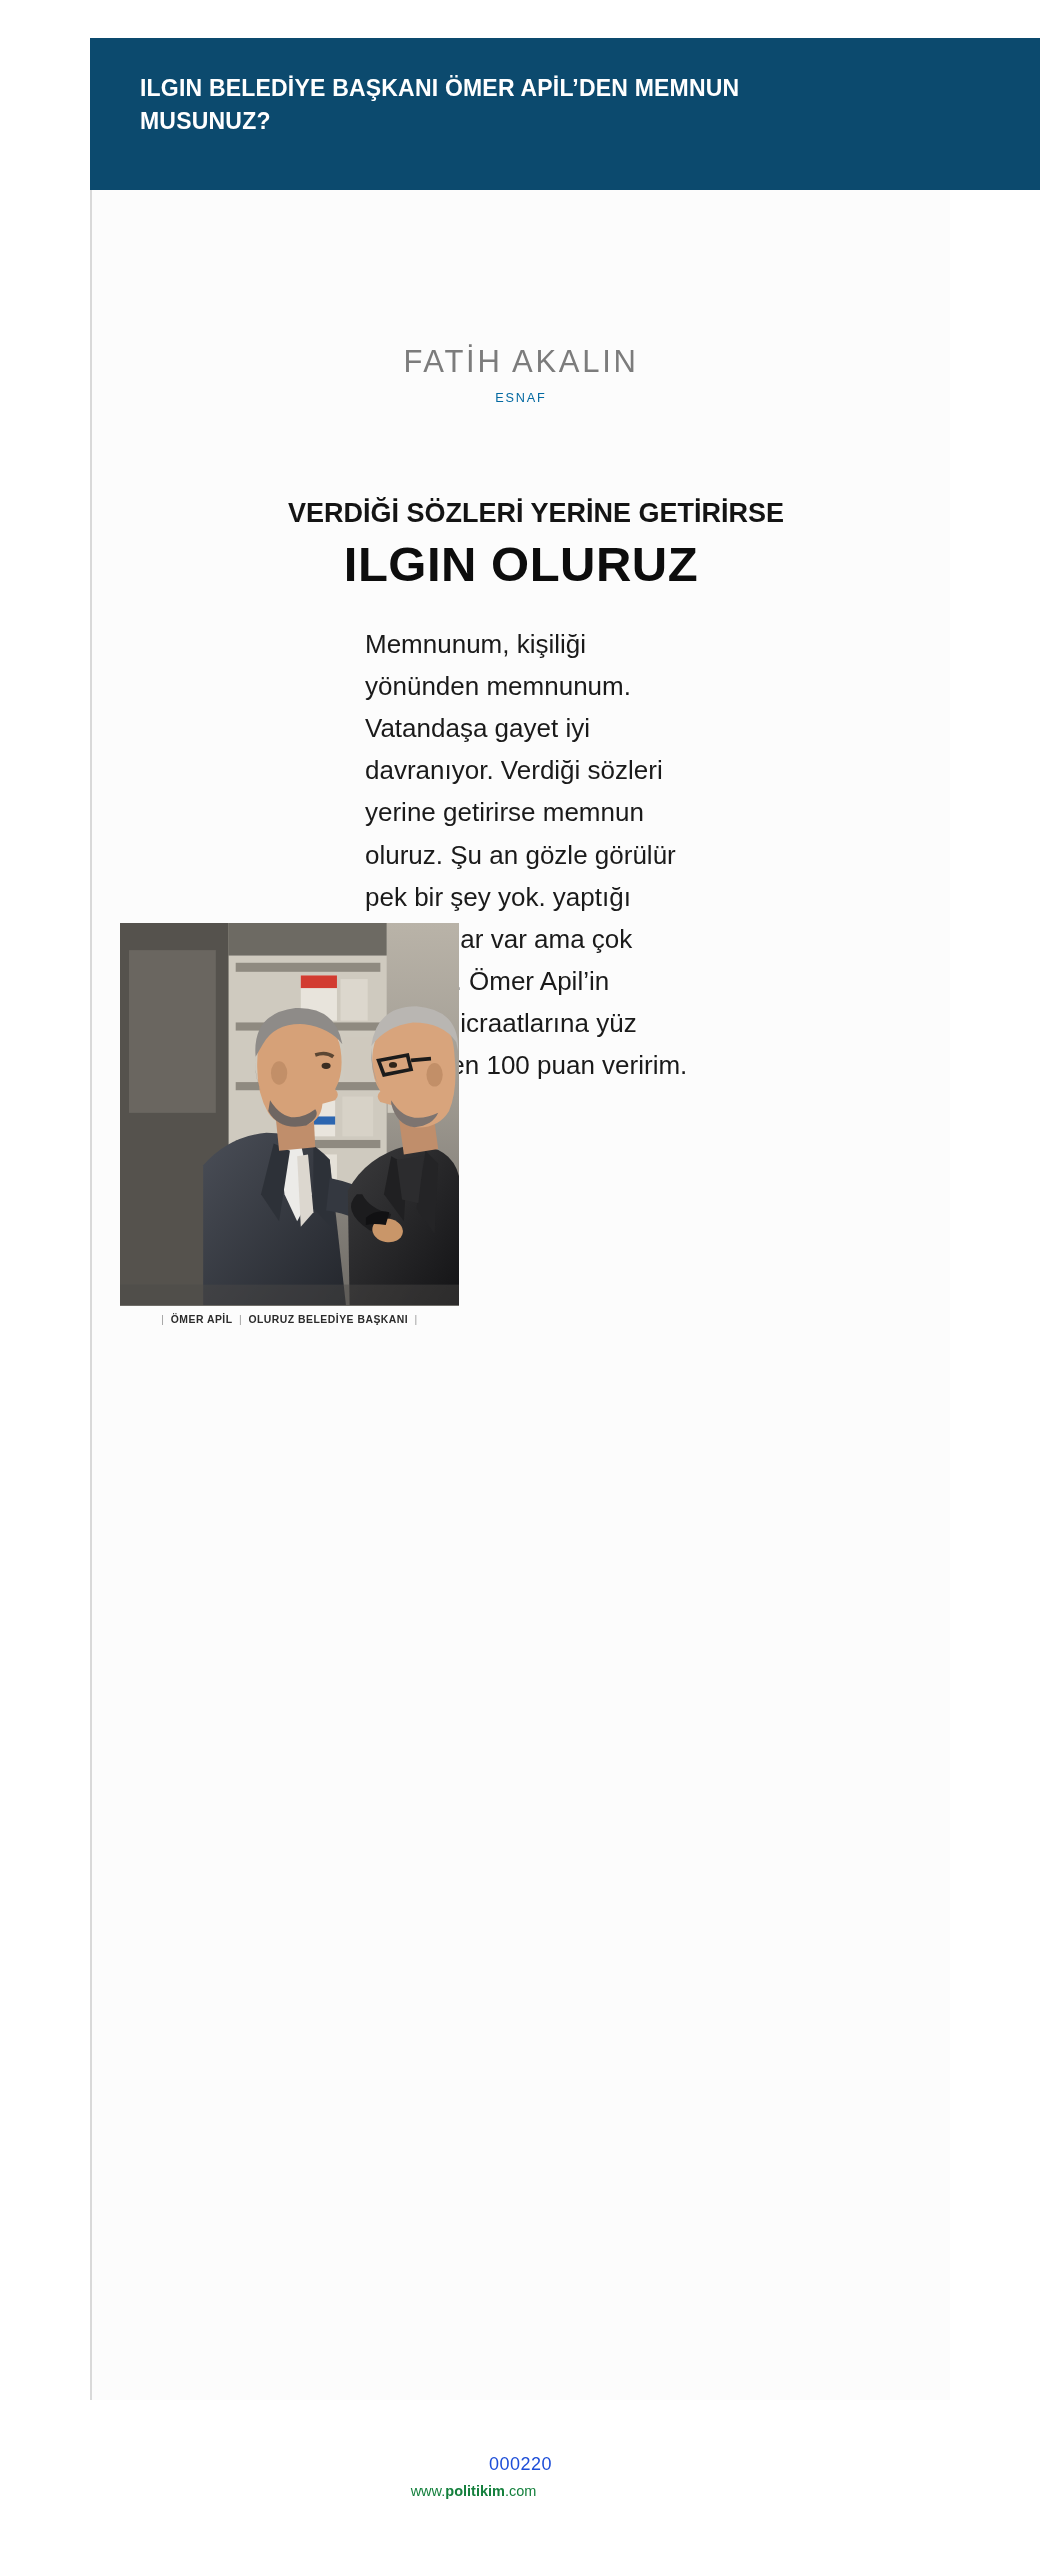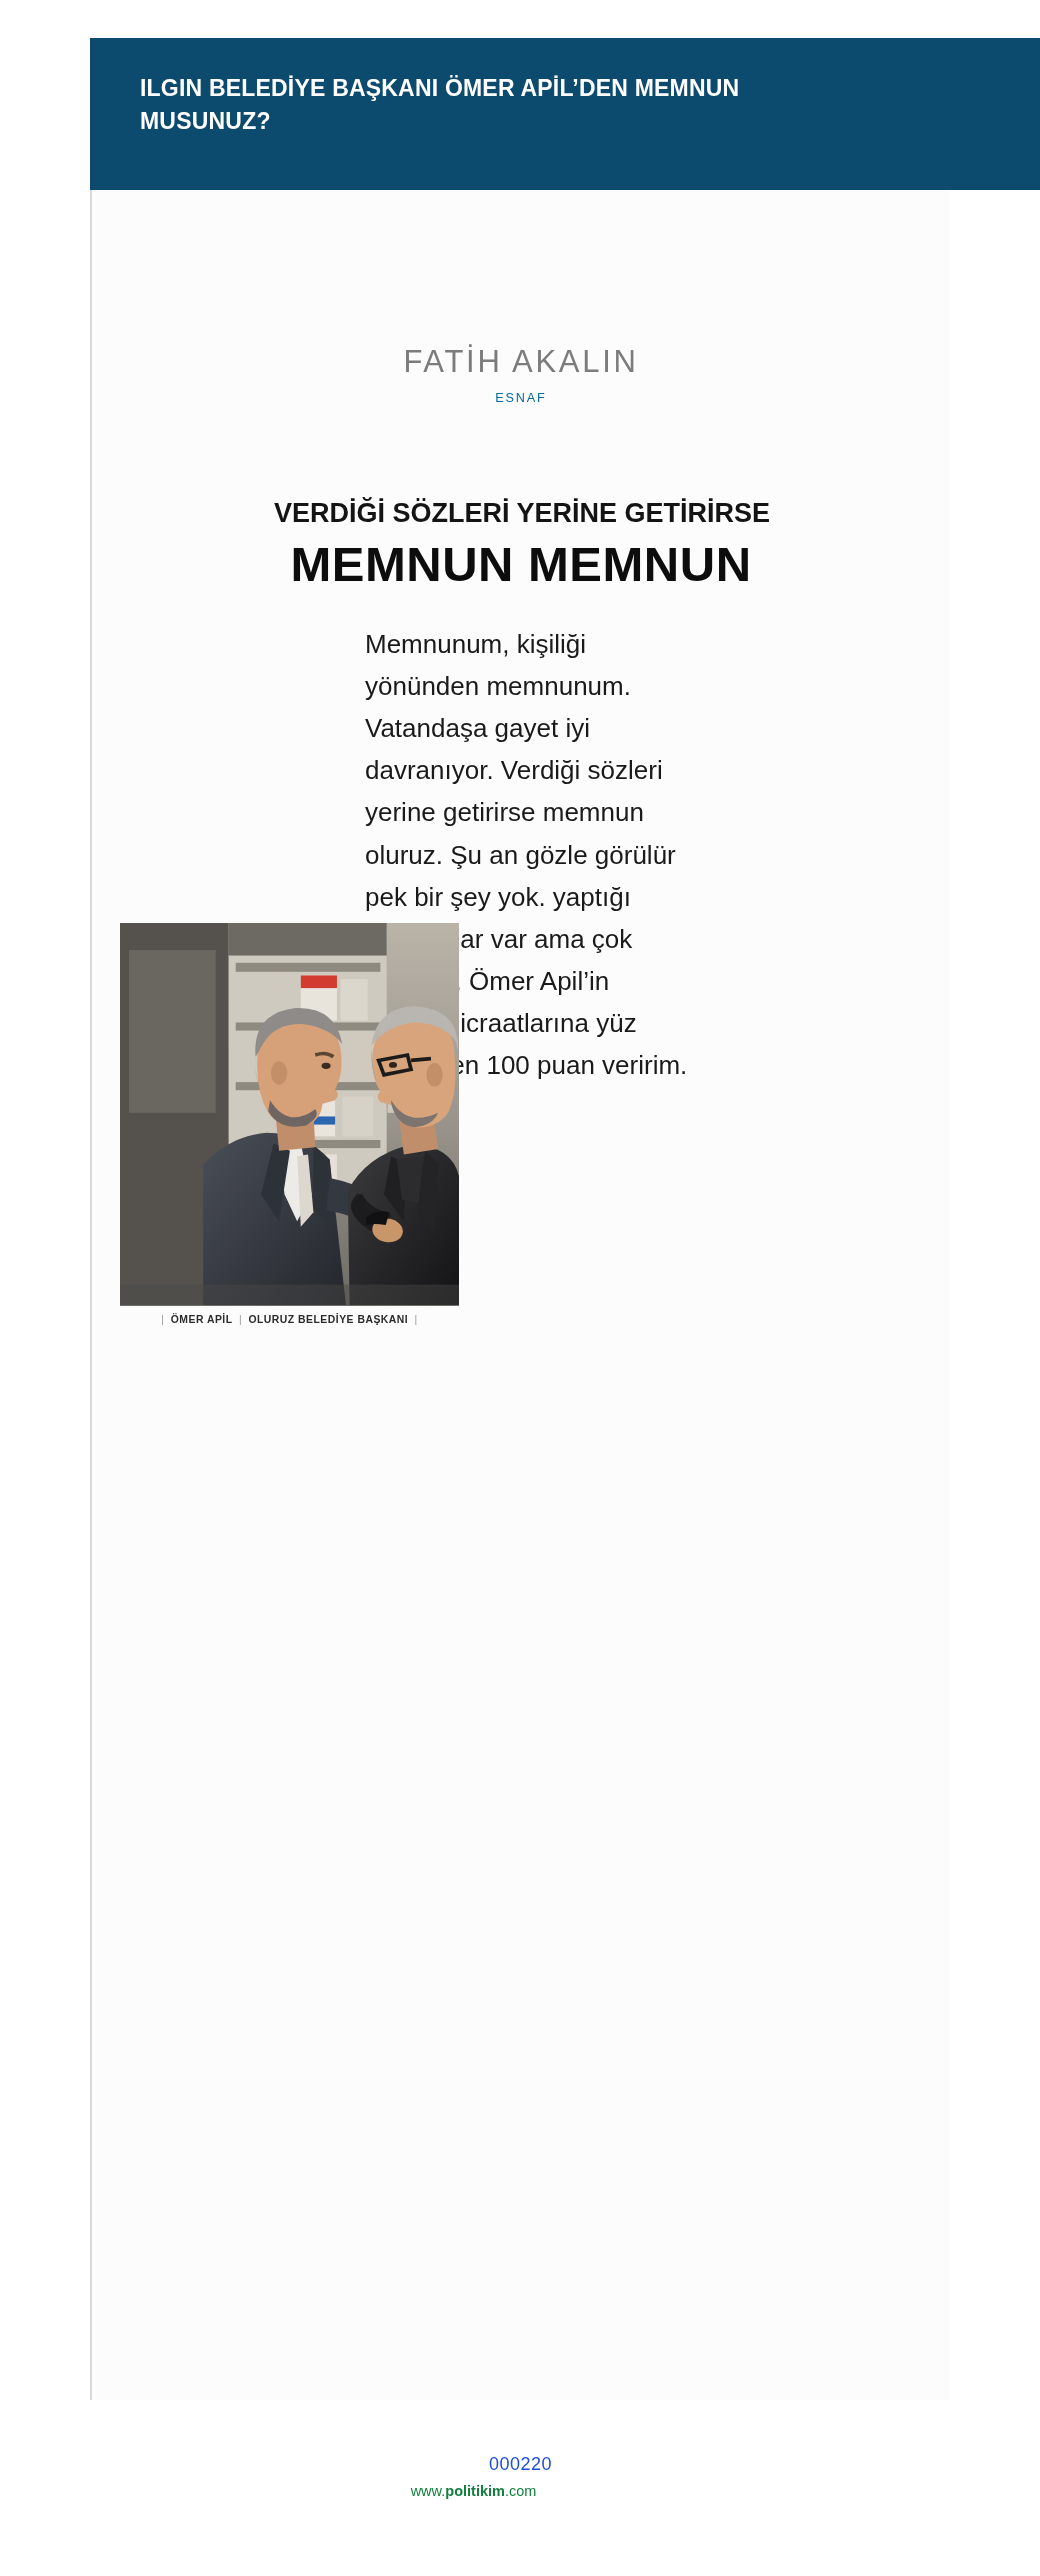--- a/index.html
+++ b/index.html
@@ -97,21 +97,21 @@
     width: 858px;
     text-align: center;
     font-size: 12.7px;
     letter-spacing: 1.8px;
     color: #0369a1;
     font-family: "Liberation Sans", sans-serif;
   }
 
   .kicker {
     position: absolute;
-    left: 1px;
+    left: 15px;
     top: 308px;
     width: 858px;
     text-align: center;
     font-size: 27px;
     font-weight: bold;
     color: #141414;
     letter-spacing: 0px;
   }
   .headline {
     position: absolute;
@@ -204,21 +204,21 @@
   </div>
 
   <div class="left-rule"></div>
 
   <div class="content">
 
     <div class="person-name">FATİH AKALIN</div>
     <div class="person-role">ESNAF</div>
 
     <div class="kicker">VERDİĞİ SÖZLERİ YERİNE GETİRİRSE</div>
-    <div class="headline">MEMNUN MEMNUN</div>
+    <div class="headline">ILGIN OLURUZ</div>
 
     <div class="quote">Memnunum, kişiliği
 yönünden memnunum.
 Vatandaşa gayet iyi
 davranıyor. Verdiği sözleri
 yerine getirirse memnun
 oluruz. Şu an gözle görülür
 pek bir şey yok. yaptığı
 çalışmalar var ama çok
 yetersiz. Ömer Apil’in

